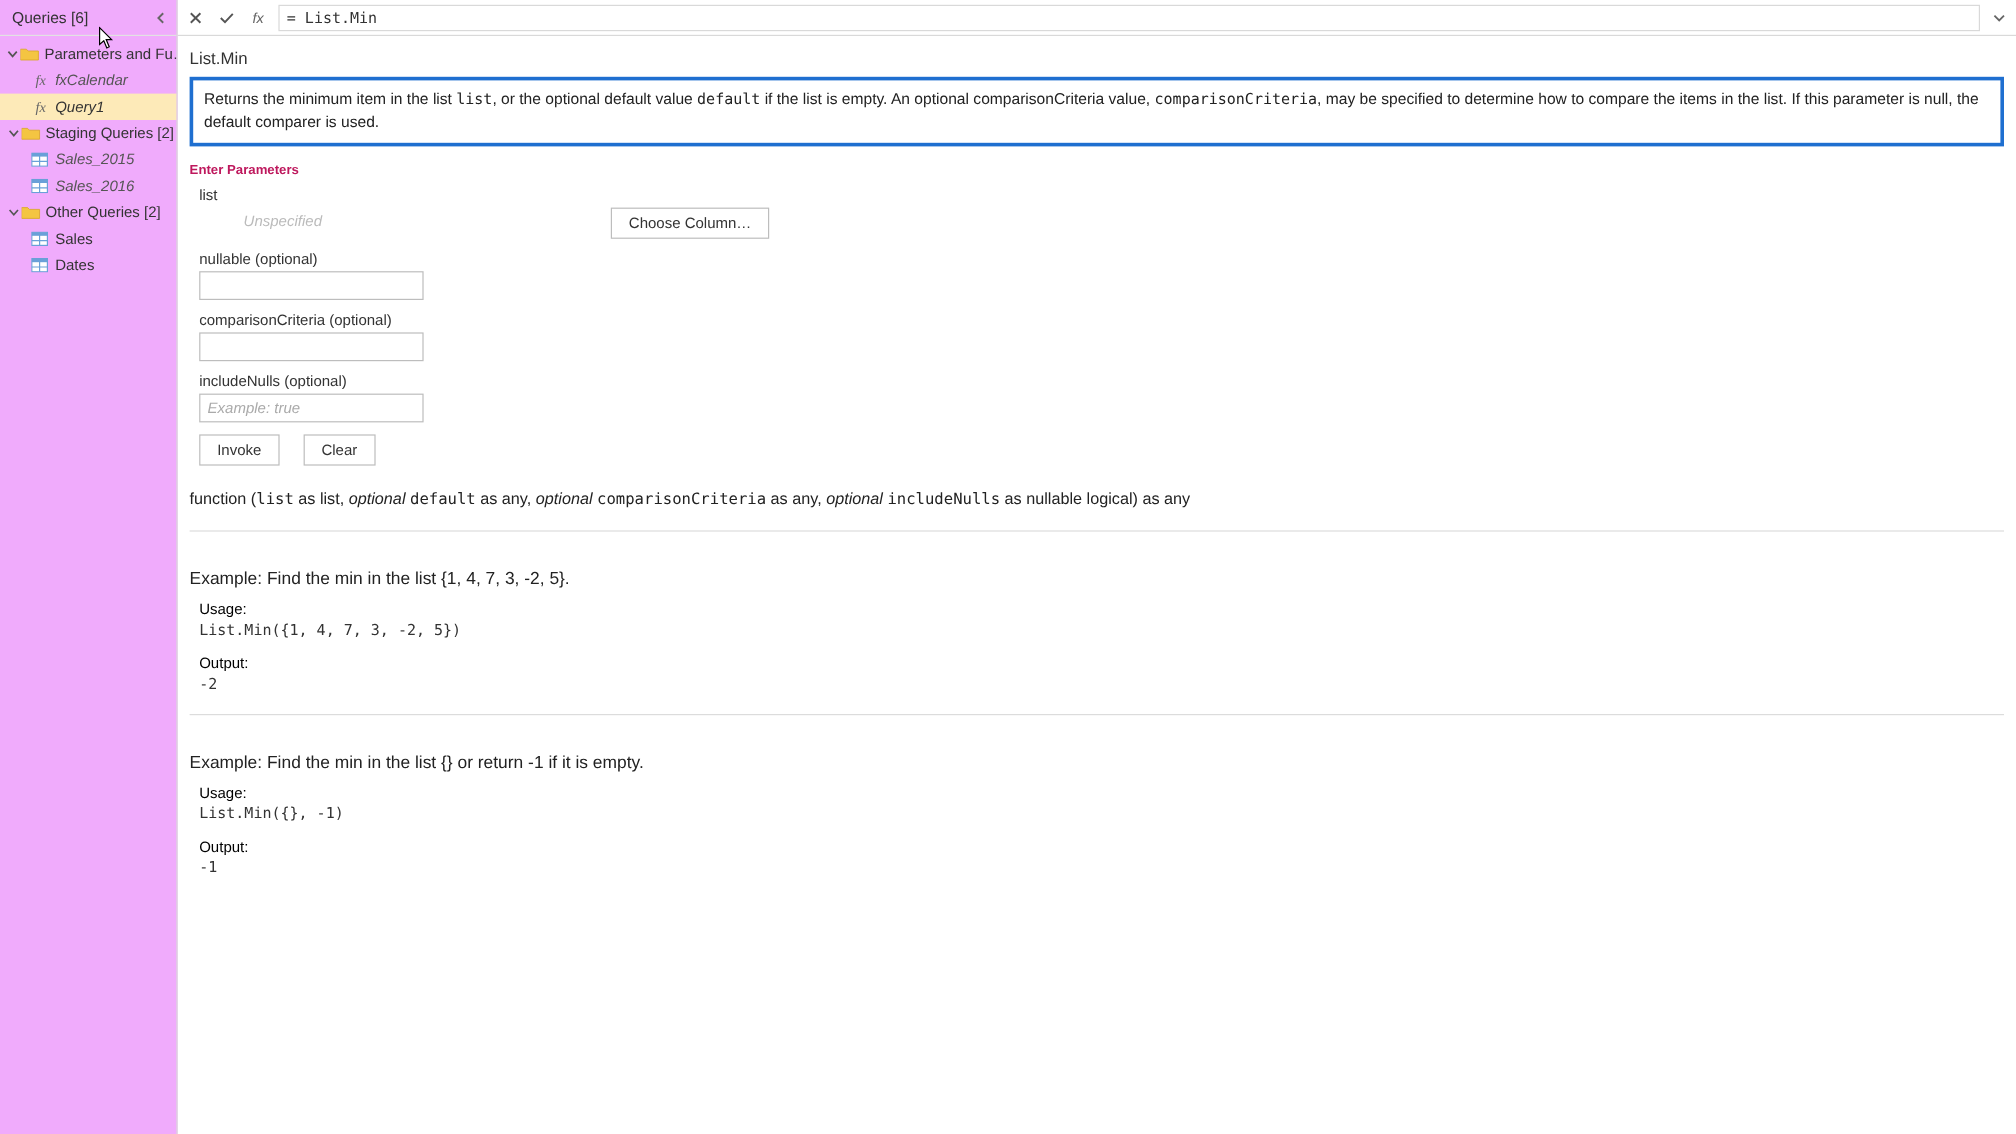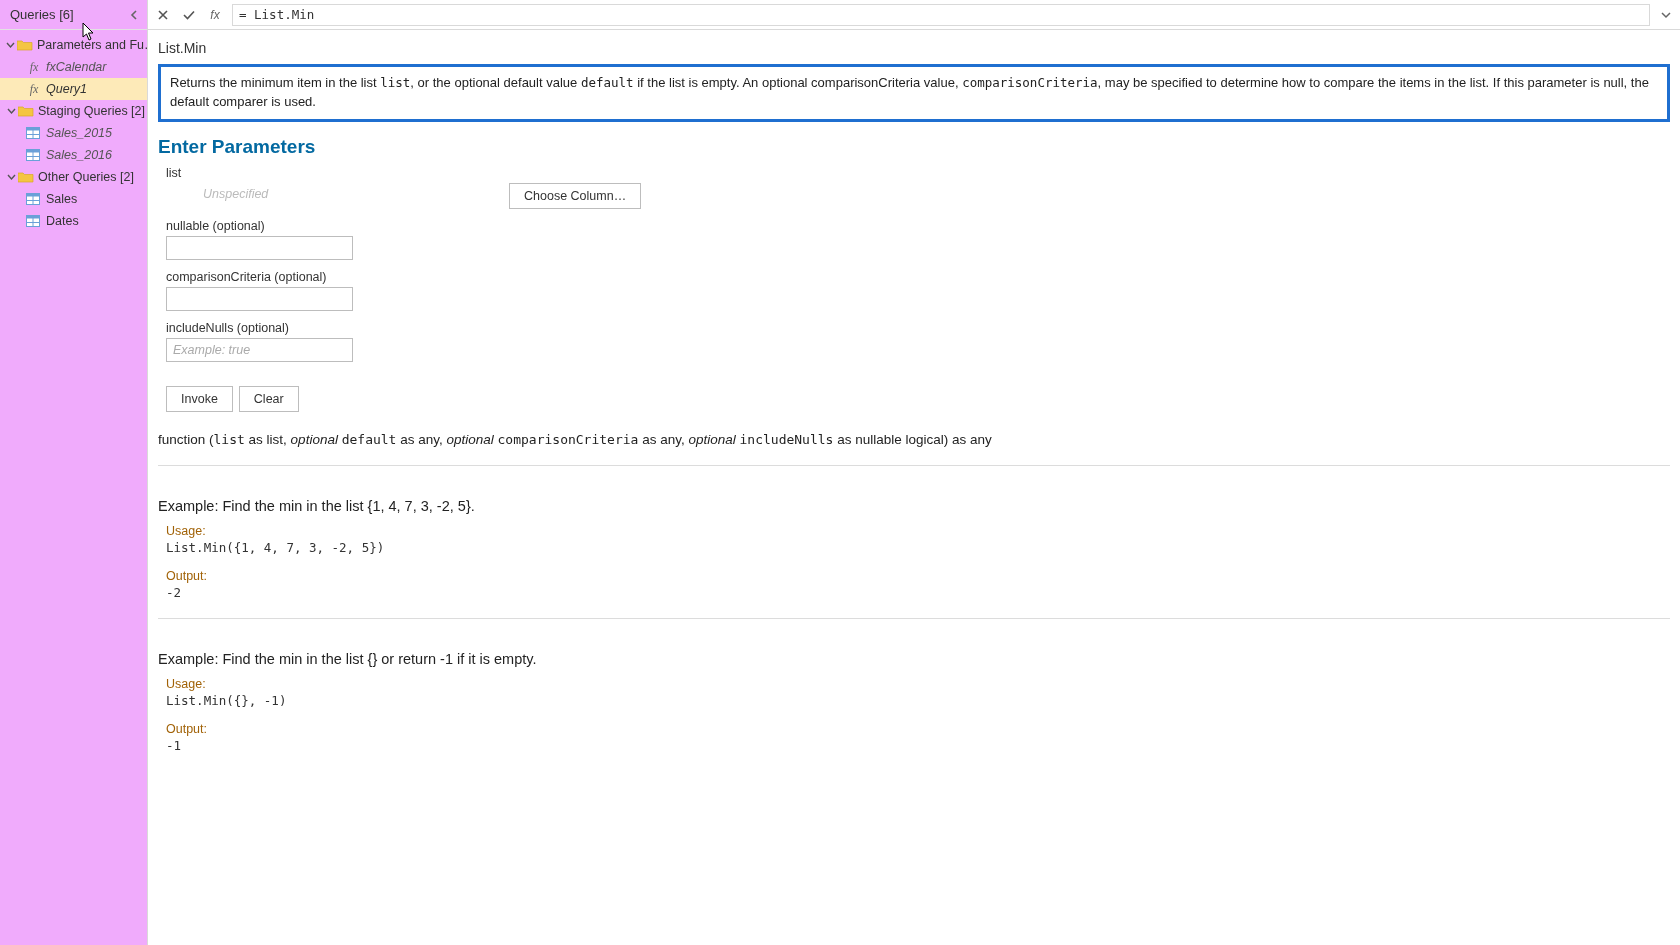--- a/index.html
+++ b/index.html
@@ -28,40 +28,40 @@
   .formula-input { flex: 1; height: 22px; border: 1px solid #d9d9d9; padding: 0 6px; font-family: Consolas, monospace; font-size: 12.5px; color: #333; outline: none; }
   .fb-expand { width: 16px; color: #666; cursor: pointer; display: inline-flex; justify-content: center; }
 
   .doc-area { flex: 1; overflow-y: auto; padding: 6px 10px 40px 10px; }
 
   .fn-name { font-size: 14px; padding: 4px 0 8px 0; color: #333; }
 
   .desc-callout { border: 3px solid #1f6fd0; background: #fff; padding: 7px 9px; font-size: 13px; line-height: 1.45; color: #222; }
   .desc-callout code { font-family: Consolas, monospace; font-size: 12.5px; }
 
-  .section-hdr { font-size: 19px; font-weight: 600; margin: 14px 0 8px 0; color: #0369a1; }
+  .section-hdr { font-size: 11px; font-weight: 600; margin: 14px 0 8px 0; color: #be185d; }
 
   .param-block { margin-bottom: 10px; }
   .param-label { font-size: 12.5px; color: #333; margin-bottom: 3px; }
   .param-row { display: flex; align-items: center; gap: 10px; }
   .param-input { width: 187px; height: 24px; border: 1px solid #bdbdbd; padding: 0 6px; font-size: 12.5px; }
   .param-input::placeholder { font-style: italic; color: #aaa; }
   .param-placeholder { width: 206px; height: 22px; font-style: italic; color: #bbb; font-size: 12.5px; padding-top: 2px; margin-left: 37px; }
   .choose-col-wrap { margin-left: 90px; }
   .btn { height: 26px; padding: 0 14px; background: #fff; border: 1px solid #bdbdbd; font-size: 12.5px; color: #333; cursor: pointer; }
-  .btn-row { display: flex; gap: 6px; margin-top: 24px; }
+  .btn-row { display: flex; gap: 20px; margin-top: 10px; }
 
   .signature { margin: 20px 0 14px 0; font-size: 13.5px; color: #222; }
   .signature .kw { font-style: italic; }
   .signature code { font-family: Consolas, monospace; font-size: 13px; }
 
   hr.div { border: none; border-top: 1px solid #dcdcdc; margin: 18px 0; }
 
   .example-title { font-size: 14.5px; color: #222; margin-bottom: 10px; margin-top: 32px; }
-  .example-sub { font-size: 12.5px; color: #a16207; margin: 6px 0 2px 0; padding-left: 8px; }
+  .example-sub { font-size: 12.5px; color: #000000; margin: 6px 0 2px 0; padding-left: 8px; }
   .code-line { font-family: Consolas, monospace; font-size: 12.5px; color: #333; padding-left: 8px; }
 
   .cursor-img { position: absolute; left: 82px; top: 22px; pointer-events: none; }
 
   svg { display: block; }
 </style>
 </head>
 <body>
 
 <div class="app">

